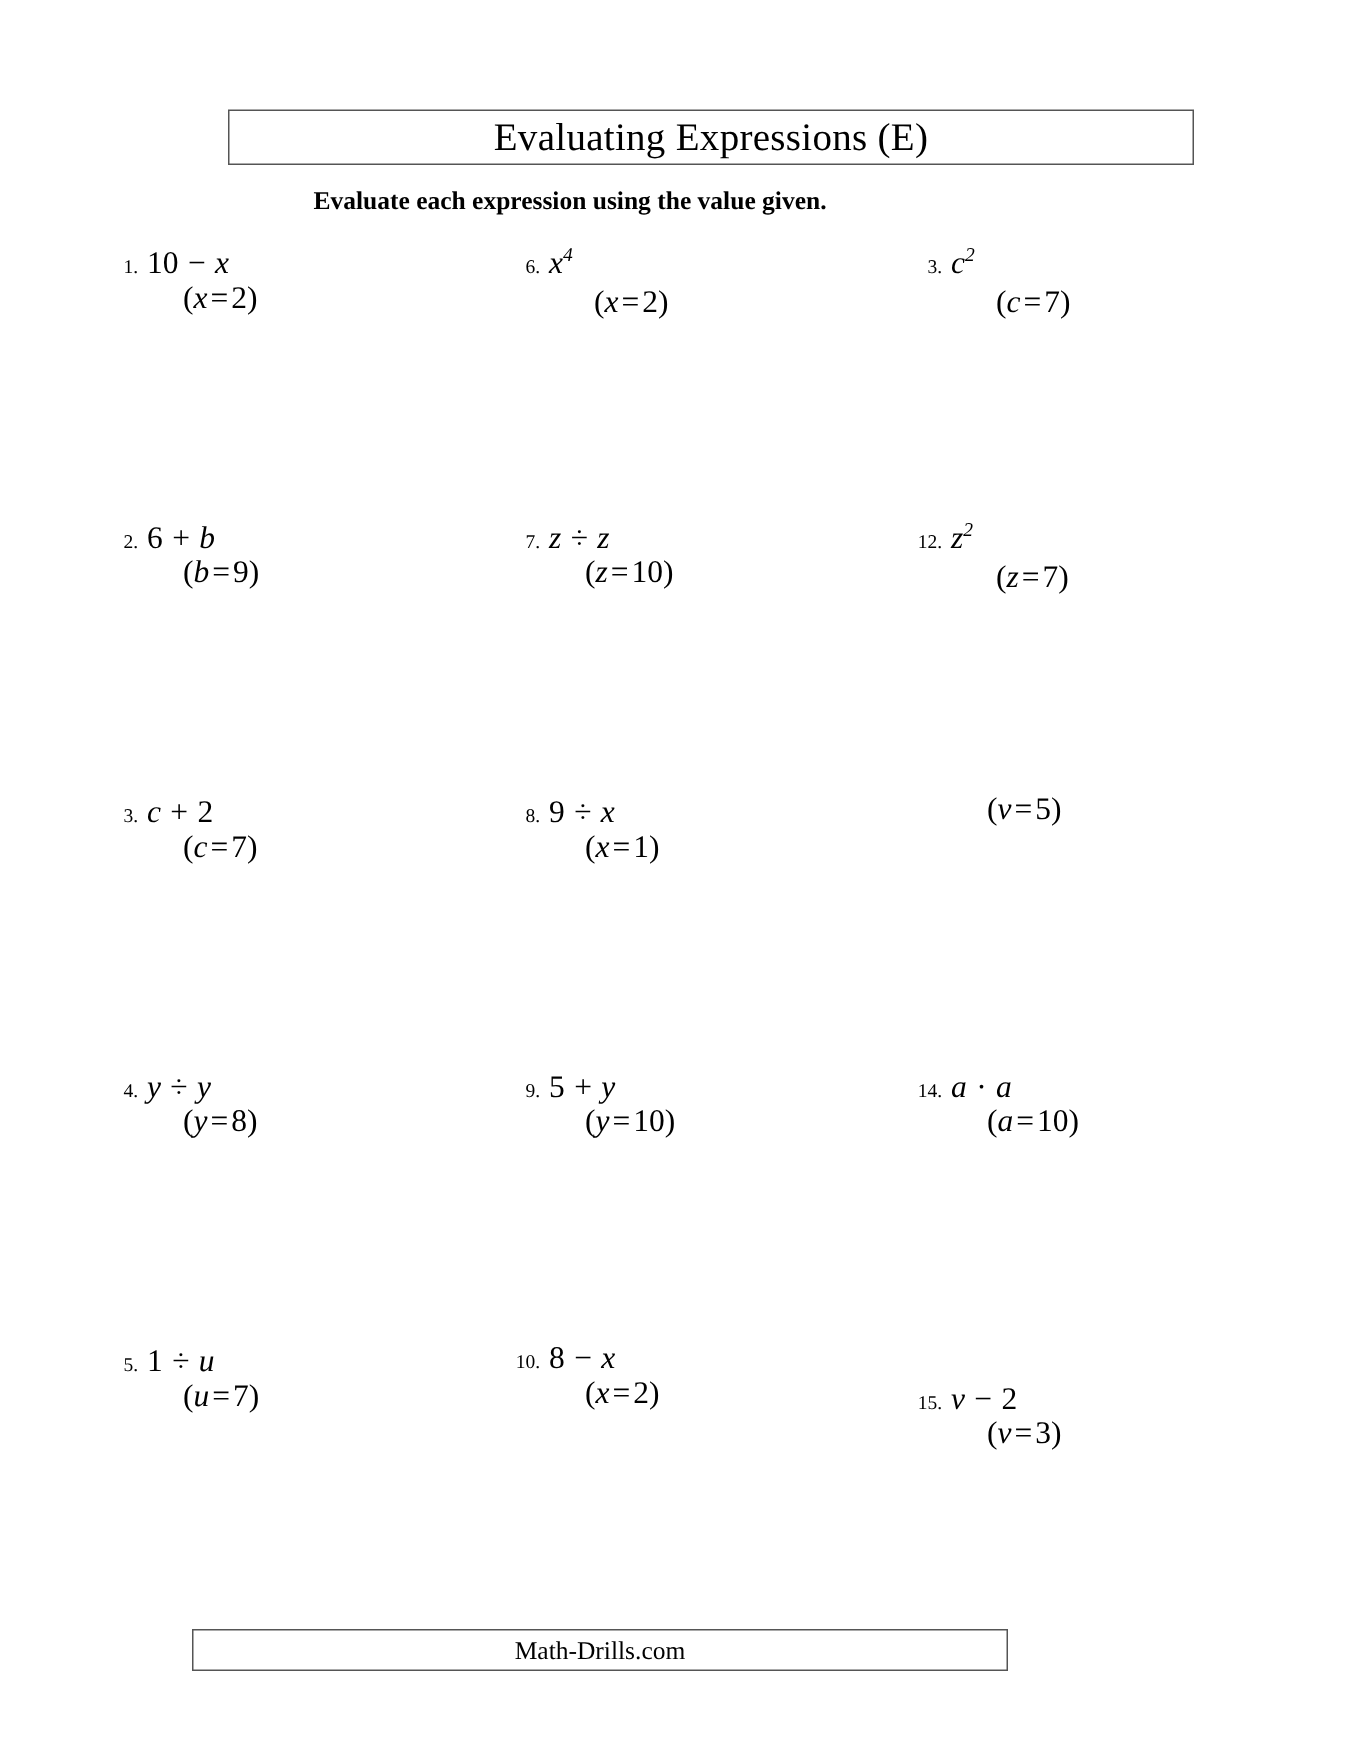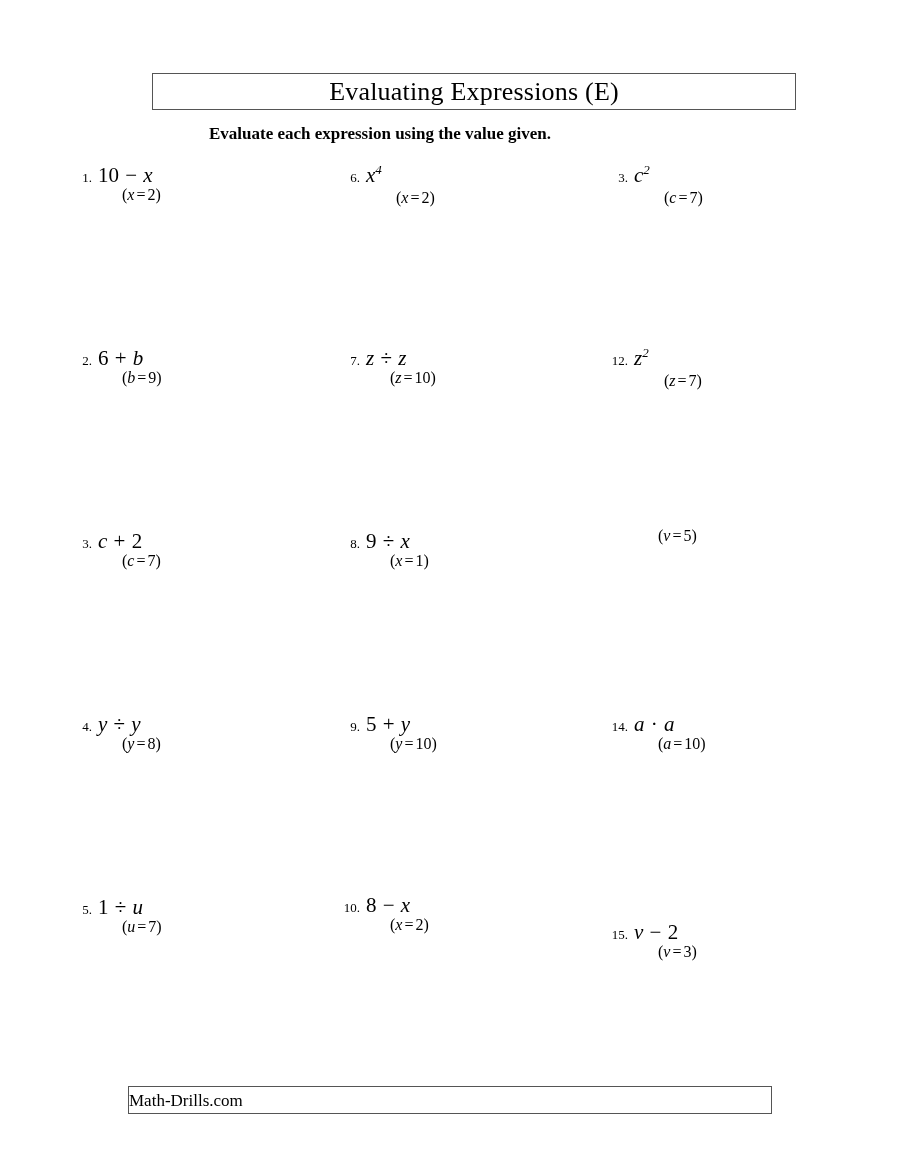--- a/index.html
+++ b/index.html
@@ -93,21 +93,21 @@
     padding: 0 1px;
   }
   .prob-expr sup {
     font-size: 0.62em;
     vertical-align: super;
     line-height: 0;
     font-style: italic;
   }
 
   .prob-value {
-    font-size: 16px;
+    font-size: 21px;
     white-space: nowrap;
     margin-left: 60px;
     margin-top: -2px;
     font-style: italic;
   }
   .prob-value .num,
   .prob-value .paren,
   .prob-value .eq {
     font-style: normal;
   }
@@ -119,27 +119,27 @@
   .problem.exp .prob-value {
     margin-left: 66px;
     margin-top: 1px;
   }
 
   
   .footer-box {
     position: absolute;
     left: 128px;
     top: 1086px;
-    width: 644px;
+    width: 544px;
     height: 28px;
     border: 1px solid #555555;
     box-sizing: border-box;
     display: flex;
     align-items: center;
-    justify-content: flex-start;
+    justify-content: center;
   }
   .footer-text {
     font-size: 17px;
     line-height: 1;
   }
 </style>
 </head>
 <body>
 
 <div class="title-box">

